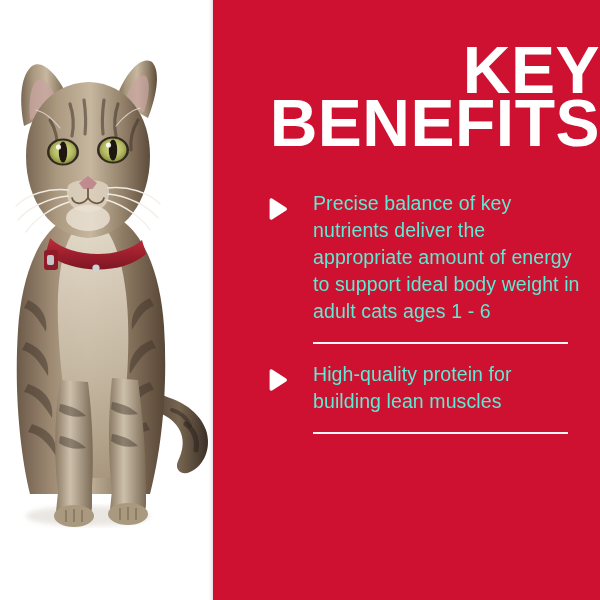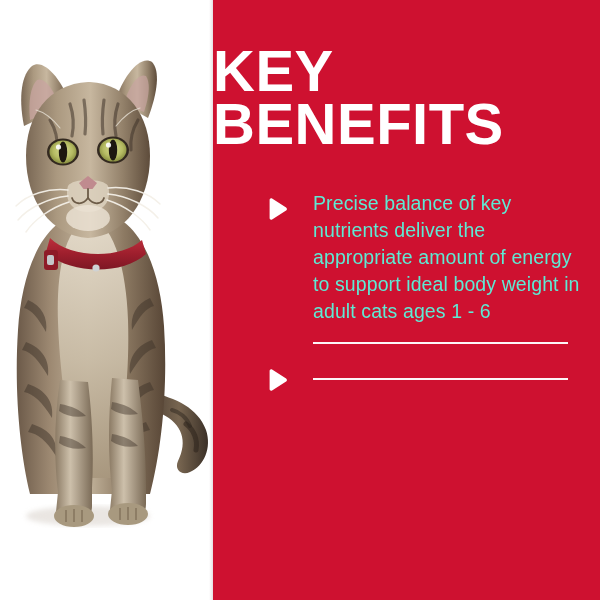--- a/index.html
+++ b/index.html
@@ -53,23 +53,23 @@
     width: 387px;
     height: 600px;
     background: #ce1130;
   }
 
   .headline {
     position: absolute;
     left: 0;
     top: 44px;
     width: 387px;
-    text-align: left;
+    text-align: right;
     color: #ffffff;
-    font-size: 58px;
+    font-size: 66px;
     font-weight: bold;
     line-height: 53px;
     letter-spacing: 0.5px;
     white-space: nowrap;
   }
   .headline-line { display: block; }
 
   .benefits {
     position: absolute;
     left: 0;
@@ -297,20 +297,21 @@
       </div>
 
       <div class="divider"></div>
 
       <div class="benefit">
         <span class="bullet-icon">
           <svg width="21" height="22" viewBox="0 0 21 22" xmlns="http://www.w3.org/2000/svg">
             <path d="M2.6 1.9 C2.6 0.5 3.9 -0.3 5.1 0.5 L19.1 9.4 C20.2 10.1 20.2 11.9 19.1 12.6 L5.1 21.5 C3.9 22.3 2.6 21.5 2.6 20.1 Z" fill="#ffffff"></path>
           </svg>
         </span>
+        <span class="benefit-text">High-quality protein for building lean muscles</span>
       </div>
 
       <div class="divider"></div>
 
 
     </div>
   </div>
 
 </div>
 

